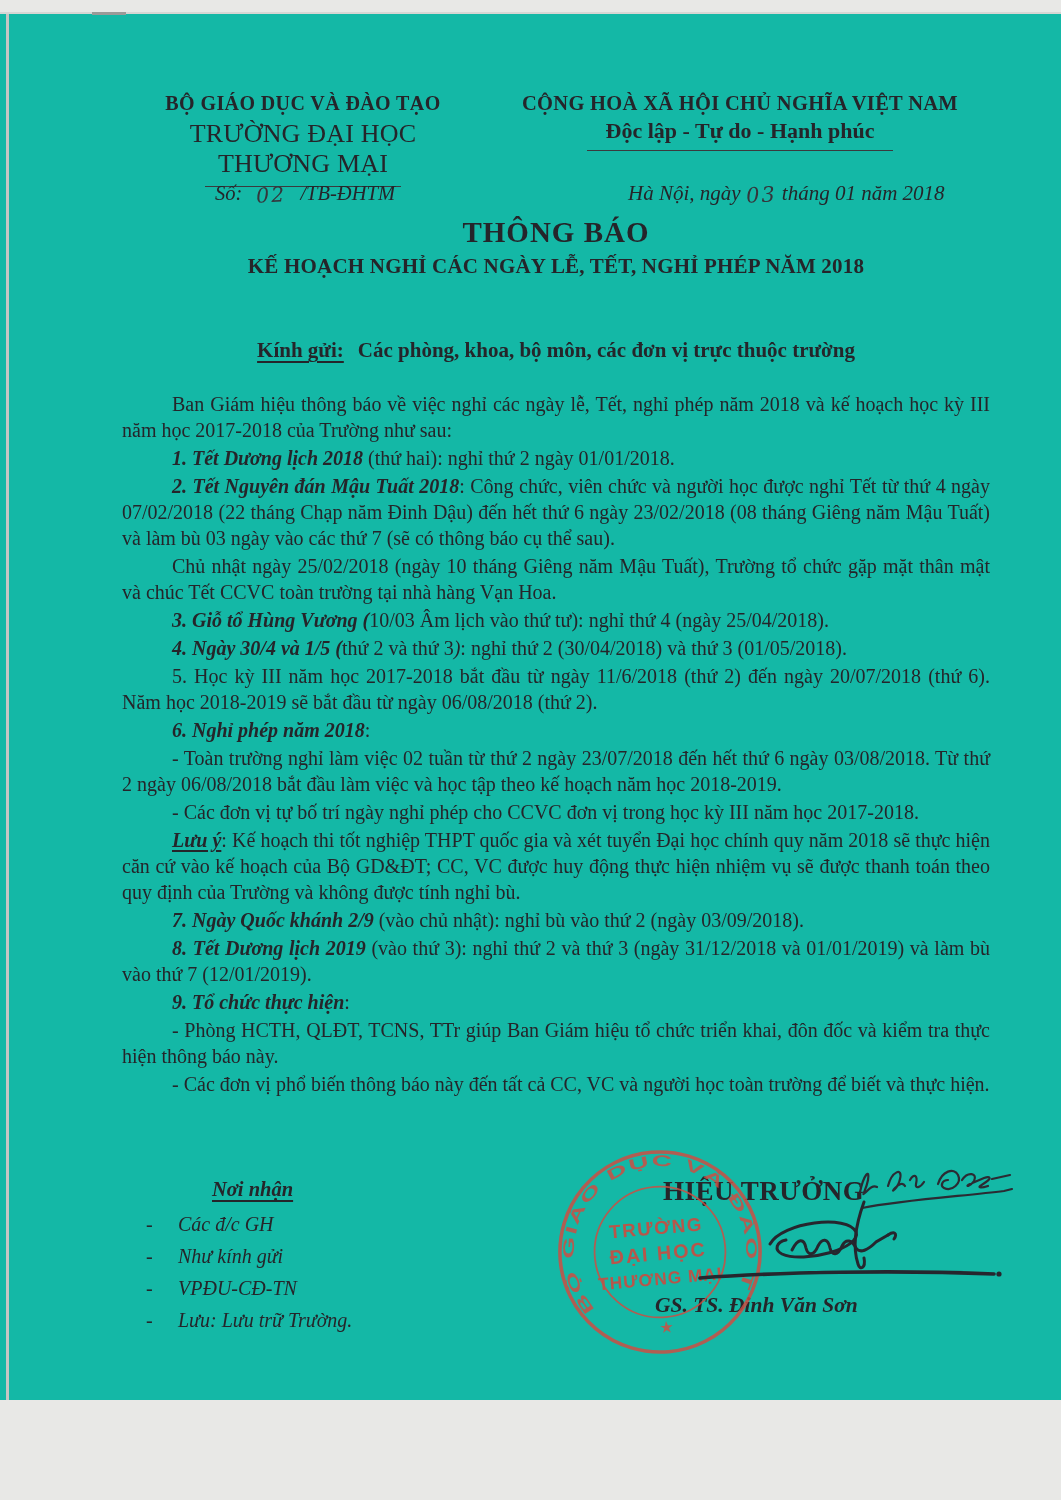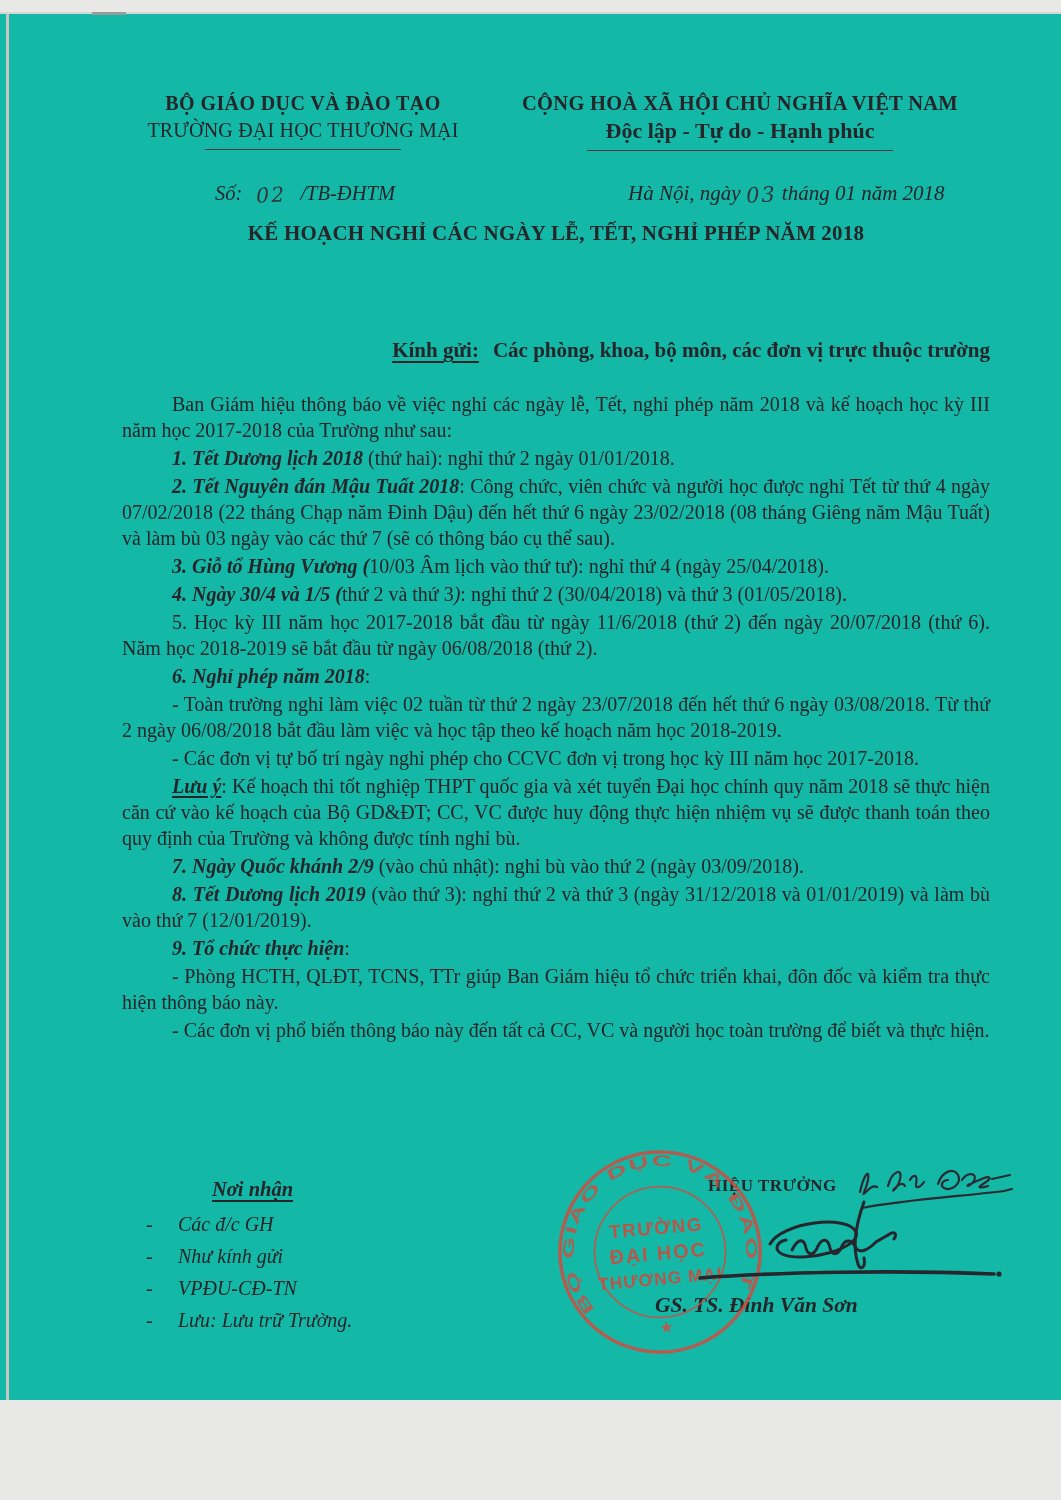--- a/index.html
+++ b/index.html
@@ -8,57 +8,57 @@
     background:#14b8a6;color:#25252a;overflow:hidden;
     font-family:"Liberation Serif", serif;
   }
   .scan-edge-left{position:absolute;left:6px;top:0;bottom:0;width:3px;background:#c6c6c4;}
   .scan-edge-top{position:absolute;left:0;top:0;right:0;height:2px;background:#d6d6d4;}
   .scan-mark{position:absolute;left:92px;top:0;width:34px;height:3px;background:#9a9a98;}
 
   
   .h-left{position:absolute;top:80px;left:138px;width:330px;text-align:center;}
   .h-left .l1{font-weight:bold;font-size:20px;letter-spacing:.4px;}
-  .h-left .l2{font-size:20px;margin-top:4px;letter-spacing:.2px;}
+  .h-left .l2{font-size:26px;margin-top:4px;letter-spacing:.2px;}
   .h-left .rule{width:196px;margin:7px auto 0;border-top:1.8px solid #3a3a3e;}
   .h-right{position:absolute;top:80px;left:486px;width:508px;text-align:center;}
   .h-right .l1{font-weight:bold;font-size:20.5px;letter-spacing:.3px;}
   .h-right .l2{font-weight:bold;font-size:22px;margin-top:3px;}
   .h-right .rule{width:306px;margin:6px auto 0;border-top:1.8px solid #3a3a3e;}
 
   .so-line{position:absolute;top:169px;left:215px;font-style:italic;font-size:20.5px;}
   .date-line{position:absolute;top:169px;left:628px;font-style:italic;font-size:21px;}
   .handwritten{display:inline-block;font-family:"DejaVu Serif",serif;transform:rotate(-3deg) translateY(2px);letter-spacing:2px;color:#35353b;}
   .sp{display:inline-block;width:14px;}
 
   
   .title-block{position:absolute;top:204px;left:122px;width:868px;text-align:center;}
   .title-main{font-size:29px;font-weight:bold;letter-spacing:1px;}
   .title-sub{font-size:21px;font-weight:bold;margin-top:5px;letter-spacing:.2px;}
-  .recipient{position:absolute;top:326px;left:122px;width:868px;text-align:right;font-weight:bold;font-size:21px;}
+  .recipient{position:absolute;top:326px;left:122px;width:868px;text-align:center;font-weight:bold;font-size:21px;}
   .recipient .lbl{text-decoration:underline;text-underline-offset:4px;}
 
   
   .body{position:absolute;top:377px;left:122px;width:868px;font-size:20px;line-height:26px;text-align:justify;}
   .body p{margin:2px 0 0;text-indent:50px;}
   .sg-n{}
   .sg-b{font-weight:normal;}
   .sg-i{font-style:italic;}
   .sg-bi{font-weight:bold;font-style:italic;}
   .sg-biu{font-weight:bold;font-style:italic;text-decoration:underline;text-underline-offset:3px;}
 
   
   .noi-nhan{position:absolute;left:146px;top:1166px;width:320px;font-size:20px;}
   .noi-nhan .nn-title{font-weight:bold;font-style:italic;text-decoration:underline;text-underline-offset:4px;margin-left:66px;font-size:20.5px;}
   .nn-list{margin-top:12px;}
   .nn-item{display:flex;font-style:italic;font-size:20px;margin-bottom:9px;}
   .nn-dash{width:32px;}
 
   
-  .signer-title{position:absolute;left:708px;top:1164px;font-weight:bold;font-size:17px;letter-spacing:.5px;}
+  .signer-title{position:absolute;left:663px;top:1164px;font-weight:bold;font-size:27px;letter-spacing:.5px;}
   .signer-name{position:absolute;left:655px;top:1281px;font-weight:bold;font-style:italic;font-size:21.5px;}
 
   .stamp{position:absolute;left:551px;top:1131px;width:218px;height:218px;opacity:.82;transform:rotate(-5deg);}
   .stamp text{font-family:"Liberation Sans",sans-serif;font-weight:bold;}
   .sig-annotation{position:absolute;left:852px;top:1146px;width:168px;height:62px;}
   .sig-main{position:absolute;left:752px;top:1186px;width:212px;height:88px;}
   .sig-underline{position:absolute;left:698px;top:1256px;width:312px;height:14px;}
   svg{display:block;}
 </style>
 </head>
@@ -83,31 +83,33 @@
   <div class="so-line">
     <span>Số:</span><span class="sp"></span><span class="handwritten">02</span><span class="sp"></span><span>/TB-ĐHTM</span>
   </div>
   <div class="date-line">
     <span>Hà Nội, ngày</span>
     <span class="handwritten">03</span>
     <span>tháng 01 năm 2018</span>
   </div>
 
   <div class="title-block">
+    <div class="title-main">THÔNG BÁO</div>
     <div class="title-sub">KẾ HOẠCH NGHỈ CÁC NGÀY LỄ, TẾT, NGHỈ PHÉP NĂM 2018</div>
   </div>
 
   <div class="recipient">
     <span class="lbl">Kính gửi:</span><span class="sp"></span><span>Các phòng, khoa, bộ môn, các đơn vị trực thuộc trường</span>
   </div>
 
   <div class="body" id="body">
       <p><span class="sg-n">Ban Giám hiệu thông báo về việc nghỉ các ngày lễ, Tết, nghỉ phép năm 2018 và kế hoạch học kỳ III năm học 2017-2018 của Trường như sau:</span></p>
       <p><span class="sg-bi">1. Tết Dương lịch 2018 </span><span class="sg-n">(thứ hai): nghỉ thứ 2 ngày 01/01/2018.</span></p>
       <p><span class="sg-bi">2. Tết Nguyên đán Mậu Tuất 2018</span><span class="sg-n">: Công chức, viên chức và người học được nghỉ Tết từ thứ 4 ngày </span><span class="sg-b">07/02/2018</span><span class="sg-n"> (22 tháng Chạp năm Đinh Dậu) đến hết thứ 6 ngày </span><span class="sg-b">23/02/2018</span><span class="sg-n"> (08 tháng Giêng năm Mậu Tuất) và làm bù 03 ngày vào các thứ 7 (sẽ có thông báo cụ thể sau).</span></p>
+      <p><span class="sg-n">Chủ nhật ngày </span><span class="sg-b">25/02/2018</span><span class="sg-n"> (ngày 10 tháng Giêng năm Mậu Tuất), Trường tổ chức gặp mặt thân mật và chúc Tết CCVC toàn trường tại nhà hàng Vạn Hoa.</span></p>
       <p><span class="sg-bi">3. Giỗ tổ Hùng Vương (</span><span class="sg-n">10/03 Âm lịch vào thứ tư): nghỉ thứ 4 (ngày 25/04/2018).</span></p>
       <p><span class="sg-bi">4. Ngày 30/4 và 1/5 (</span><span class="sg-n">thứ 2 và thứ 3</span><span class="sg-i">)</span><span class="sg-n">: nghỉ thứ 2 (30/04/2018) và thứ 3 (01/05/2018).</span></p>
       <p><span class="sg-b">5.</span><span class="sg-n"> Học kỳ III năm học 2017-2018 bắt đầu từ ngày </span><span class="sg-b">11/6/2018</span><span class="sg-n"> (thứ 2) đến ngày </span><span class="sg-b">20/07/2018</span><span class="sg-n"> (thứ 6). Năm học 2018-2019 sẽ bắt đầu từ ngày </span><span class="sg-b">06/08/2018</span><span class="sg-n"> (thứ 2).</span></p>
       <p><span class="sg-bi">6. Nghỉ phép năm 2018</span><span class="sg-n">:</span></p>
       <p><span class="sg-n">- Toàn trường nghỉ làm việc 02 tuần từ thứ 2 ngày </span><span class="sg-b">23/07/2018</span><span class="sg-n"> đến hết thứ 6 ngày </span><span class="sg-b">03/08/2018</span><span class="sg-n">. Từ thứ 2 ngày </span><span class="sg-b">06/08/2018</span><span class="sg-n"> bắt đầu làm việc và học tập theo kế hoạch năm học 2018-2019.</span></p>
       <p><span class="sg-n">- Các đơn vị tự bố trí ngày nghỉ phép cho CCVC đơn vị trong học kỳ III năm học 2017-2018.</span></p>
       <p><span class="sg-biu">Lưu ý</span><span class="sg-n">: Kế hoạch thi tốt nghiệp THPT quốc gia và xét tuyển Đại học chính quy năm 2018 sẽ thực hiện căn cứ vào kế hoạch của Bộ GD&amp;ĐT; CC, VC được huy động thực hiện nhiệm vụ sẽ được thanh toán theo quy định của Trường và không được tính nghỉ bù.</span></p>
       <p><span class="sg-bi">7. Ngày Quốc khánh 2/9</span><span class="sg-n"> (vào chủ nhật): nghỉ bù vào thứ 2 (ngày 03/09/2018).</span></p>
       <p><span class="sg-bi">8. Tết Dương lịch 2019</span><span class="sg-n"> (vào thứ 3): nghỉ thứ 2 và thứ 3 (ngày 31/12/2018 và 01/01/2019) và làm bù vào thứ 7 (12/01/2019).</span></p>
       <p><span class="sg-bi">9. Tổ chức thực hiện</span><span class="sg-n">:</span></p>

